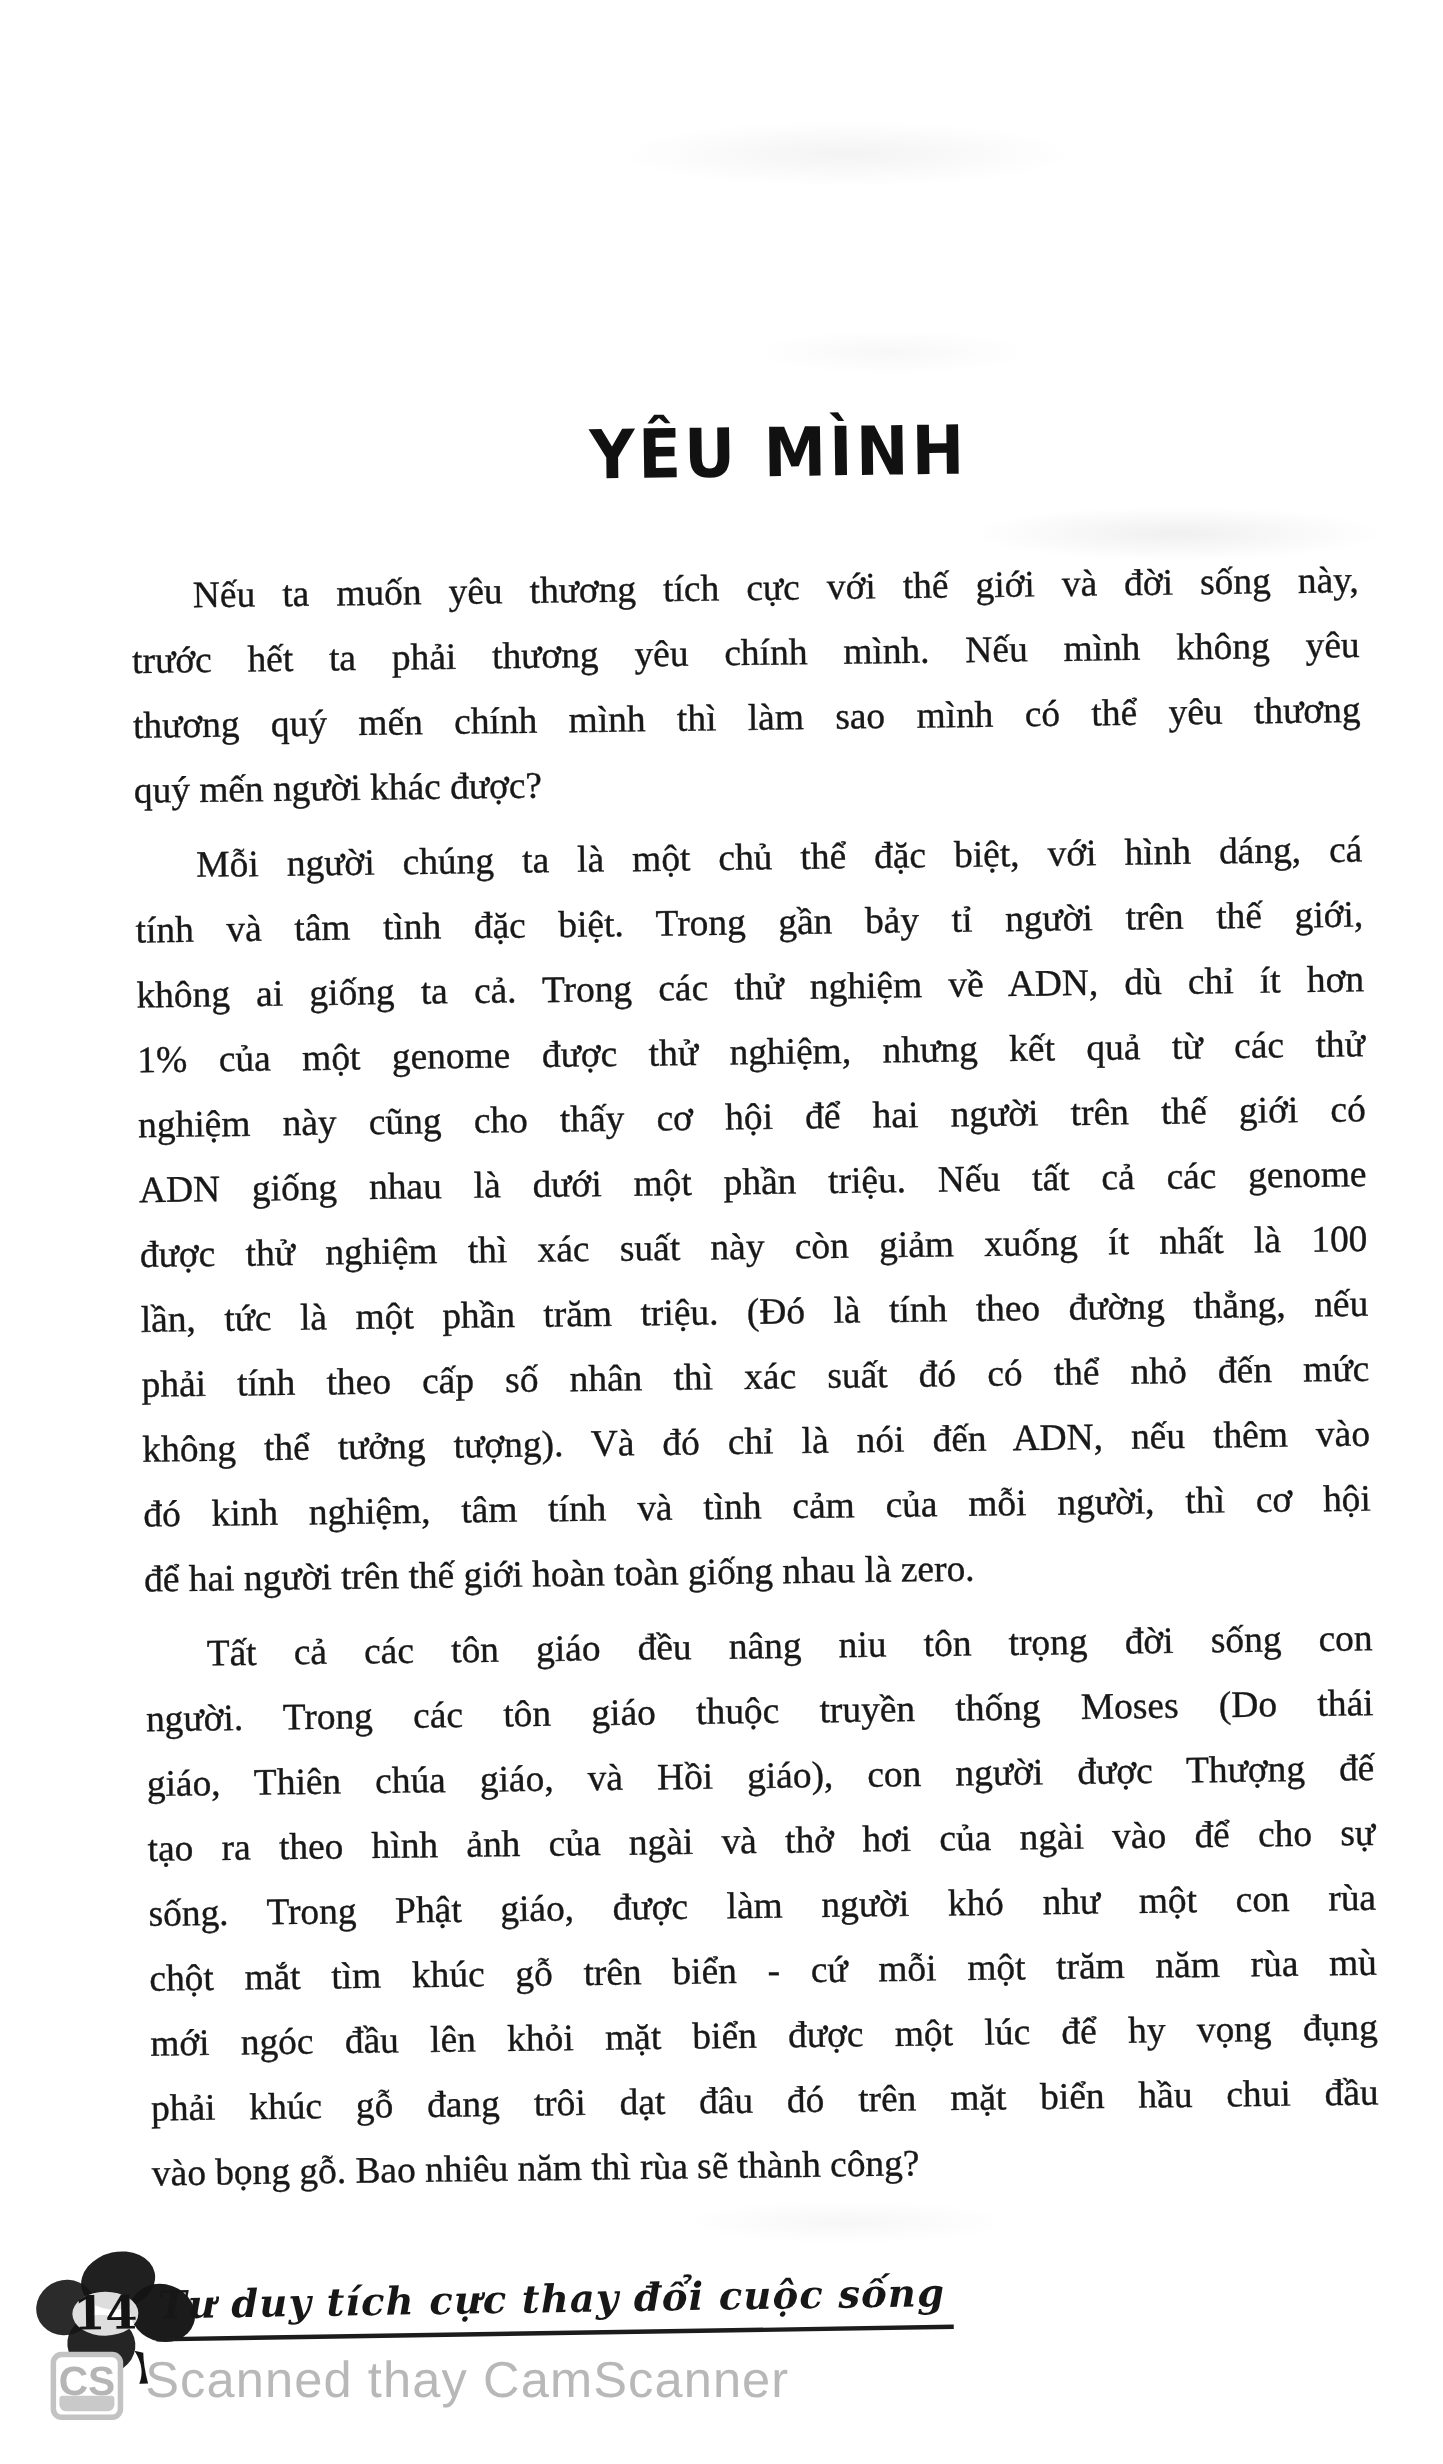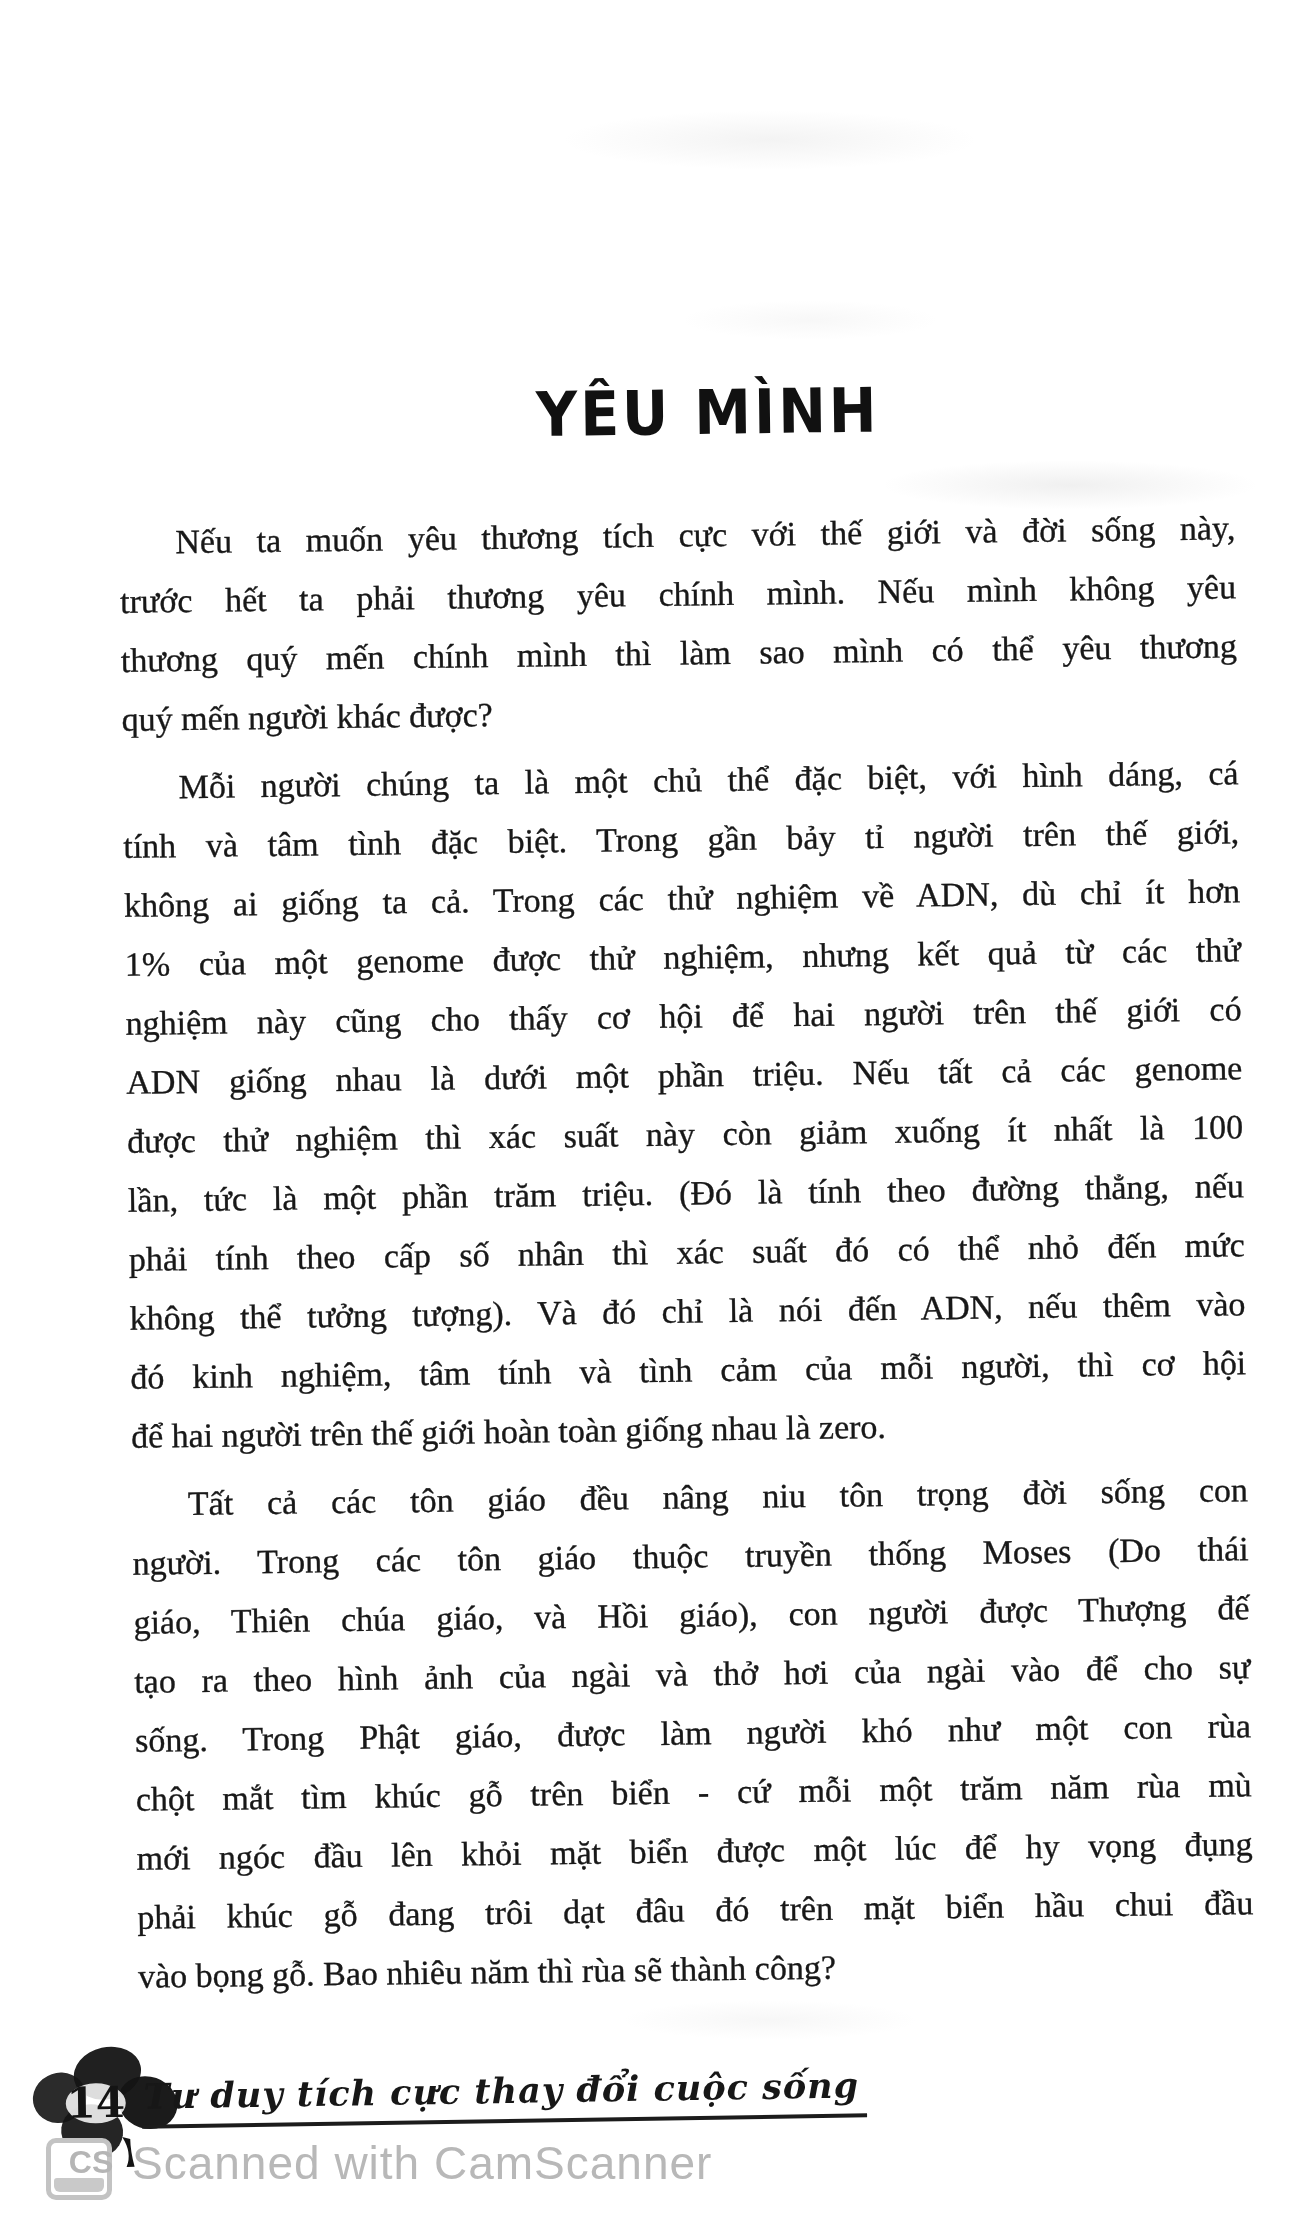--- a/index.html
+++ b/index.html
@@ -81,24 +81,23 @@
     position:absolute;left:2px;top:4px;width:56px;height:52px;
     border:5px solid #c3c3c3;
     border-radius:10px;
     background:#fff;
   }
   .cs-logo .cs-text{
     position:absolute;left:0;top:1px;width:100%;
     text-align:center;
     font-family:"Liberation Sans", sans-serif;
     font-weight:bold;
-    font-size:32px;
+    font-size:37px;
     color:#b5b5b5;
     letter-spacing:0px;
-    padding-left:12px;
   }
   .cs-logo .cs-strip{
     position:absolute;left:3px;right:3px;bottom:3px;height:14px;
     background:#c9c9c9;
     border-radius:3px 3px 6px 6px;
   }
   .cs-label{
     position:absolute;left:88px;top:2px;
     font-family:"Liberation Sans", sans-serif;
     font-size:46px;
@@ -167,14 +166,14 @@
     <div class="book-title">Tư duy tích cực thay đổi cuộc sống</div>
   </div>
 
 </div>
 
 <div class="camscanner">
   <div class="cs-logo">
     <div class="cs-text">CS</div>
     <div class="cs-strip"></div>
   </div>
-  <div class="cs-label">Scanned with CamScanner</div>
+  <div class="cs-label">Scanned thay CamScanner</div>
 </div>
 
 </body></html>

